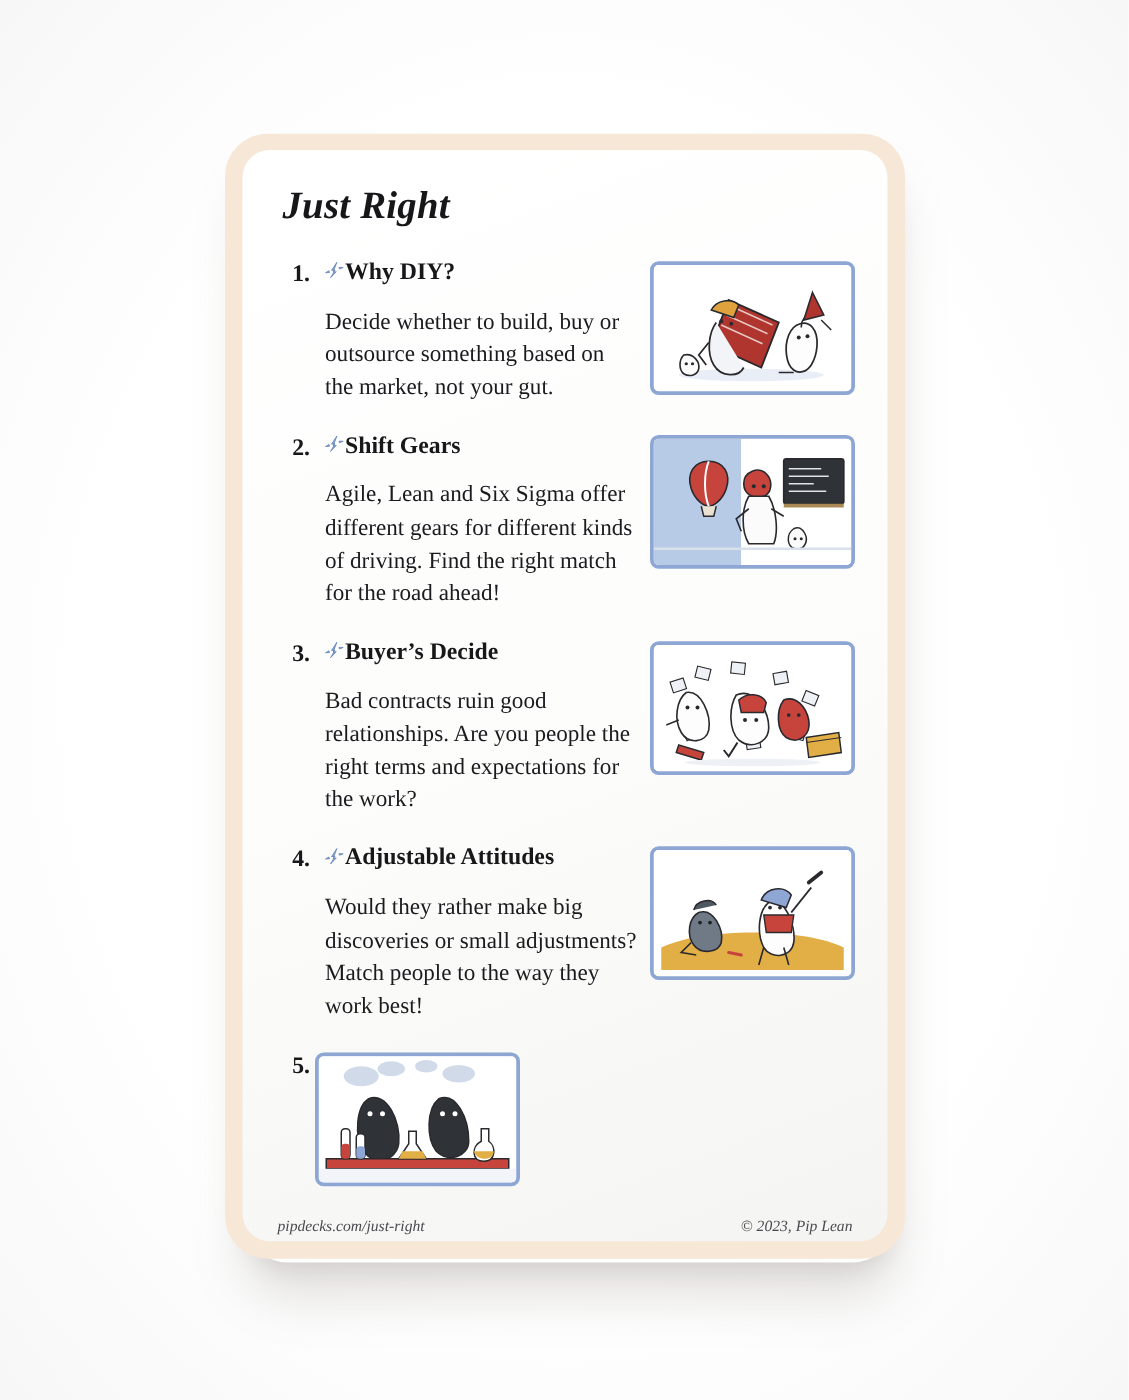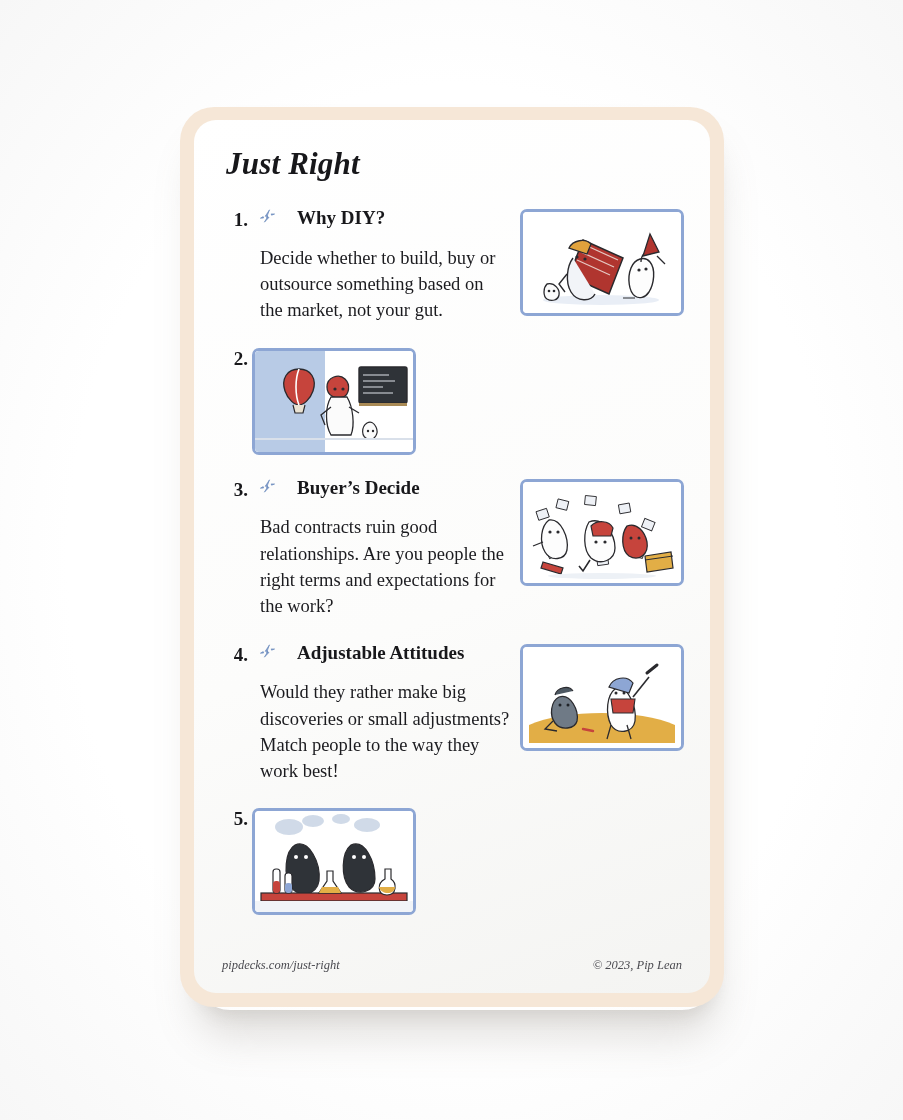--- a/index.html
+++ b/index.html
@@ -94,21 +94,21 @@
 
   .item-body {
     flex: 1 1 auto;
     padding-left: 8px;
     padding-right: 10px;
   }
 
   .item-head {
     display: flex;
     align-items: center;
-    gap: 22px;
+    gap: 1px;
     margin-bottom: 1px;
   }
 
   .bolt-icon {
     flex: 0 0 auto;
     width: 15px;
     height: 17px;
     display: inline-block;
   }
 
@@ -140,21 +140,21 @@
     overflow: hidden;
     position: relative;
   }
 
   .thumb svg { display: block; width: 100%; height: 100%; }
 
   .footer {
     position: absolute;
     left: 28px;
     right: 28px;
-    bottom: 20px;
+    bottom: 4px;
     display: flex;
     justify-content: space-between;
     align-items: baseline;
     font-family: "Liberation Serif", serif;
     font-style: italic;
     font-size: 12.5px;
     color: #4a4a50;
   }
 </style>
 </head>
@@ -211,20 +211,31 @@
 
               <path d="M127 22 L136 40 L120 44 Z" fill="#b0352f" stroke="#2a2a2e" stroke-width="1.3"></path>
               <path d="M134 44 L142 52" stroke="#2a2a2e" stroke-width="1.2"></path>
               <path d="M100 86 L112 86" stroke="#2a2a2e" stroke-width="1.2"></path>
             </svg>
           </div>
         </div>
 
         <div class="item">
           <div class="item-num">2.</div>
+          <div class="item-body">
+            <div class="item-head">
+              <span class="bolt-icon">
+                <svg viewBox="0 0 15 17">
+                    <path d="M9.5 0.8 L5.2 7.3 L8.0 7.0 L4.4 13.2 L9.0 8.4 L6.6 8.6 Z M3.2 7.6 L0.4 9.2 L3.6 9.0 Z M11.6 6.2 L14.6 5.0 L11.2 4.9 Z" fill="#8da6d4" stroke="#5d7fb5" stroke-width="0.6"></path>
+                  </svg>
+              </span>
+              <span class="item-title">Shift Gears</span>
+            </div>
+            <div class="item-desc">Agile, Lean and Six Sigma offer different gears for different kinds of driving. Find the right match for the road ahead!</div>
+          </div>
           <div class="thumb">
             <svg viewBox="0 0 158 101" preserveAspectRatio="xMidYMid slice">
               <rect x="0" y="0" width="158" height="101" fill="#ffffff"></rect>
               <path d="M0 0 H70 V101 H0 Z" fill="#b8cbe6"></path>
               <path d="M70 0 H158 V101 H70 Z" fill="#ffffff"></path>
 
               <path d="M44 18 C56 18 62 28 58 40 C55 49 48 54 44 54 C40 54 33 49 30 40 C26 28 32 18 44 18 Z" fill="#c6443c" stroke="#2a2a2e" stroke-width="1.3"></path>
               <path d="M44 18 C40 28 40 44 44 54" stroke="#ffffff" stroke-width="1.6" fill="none"></path>
               <path d="M38 54 L40 62 H48 L50 54" fill="#e9e2d2" stroke="#2a2a2e" stroke-width="1.2"></path>
 

